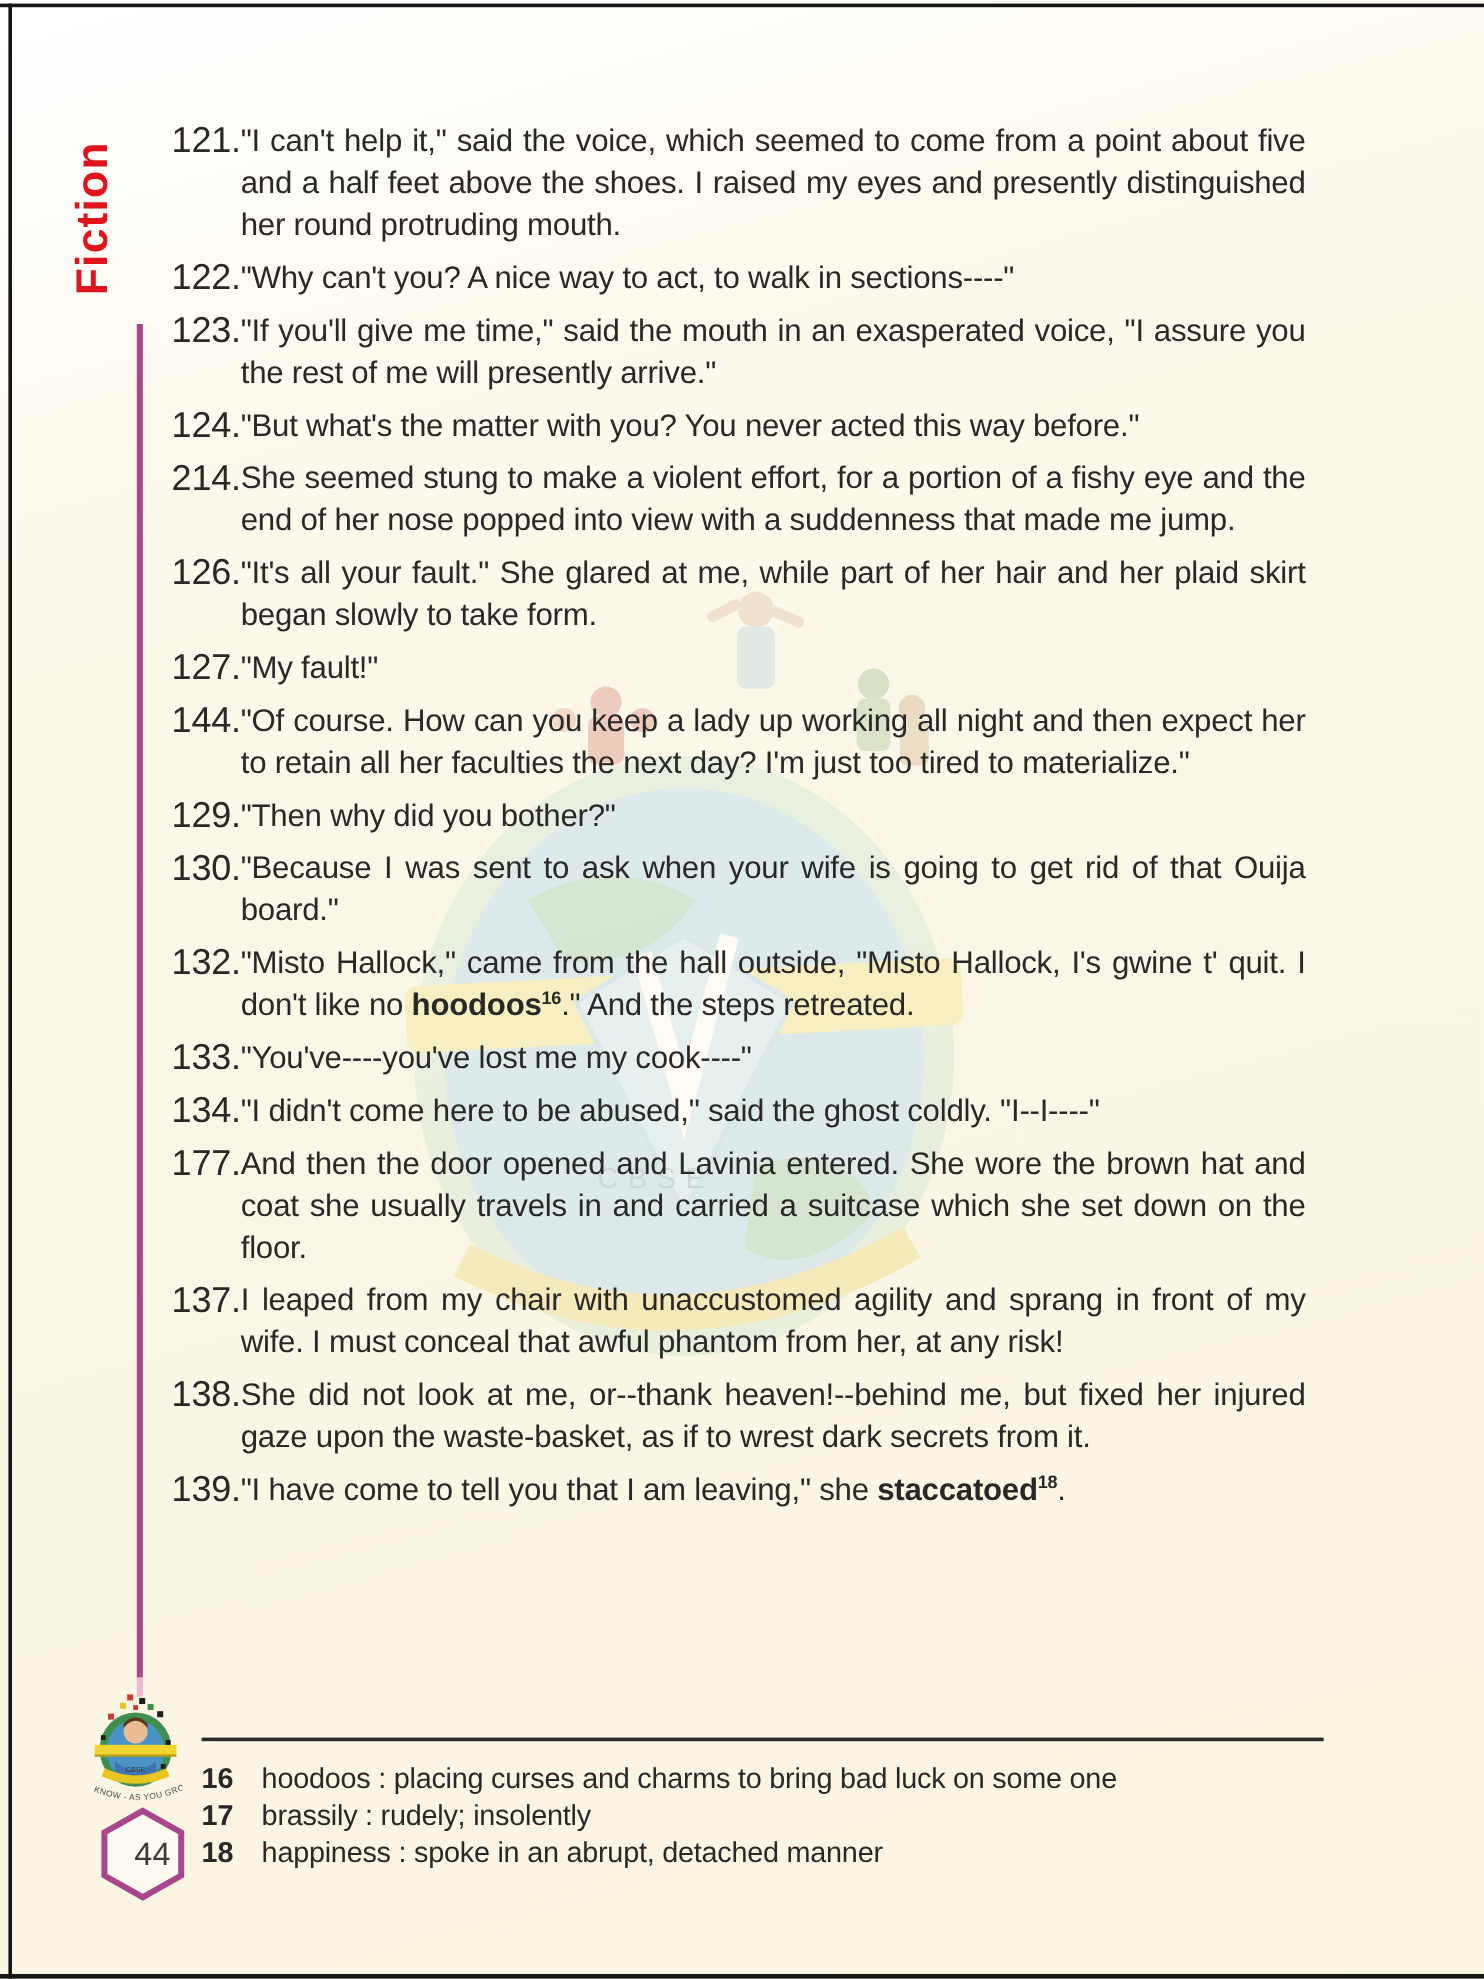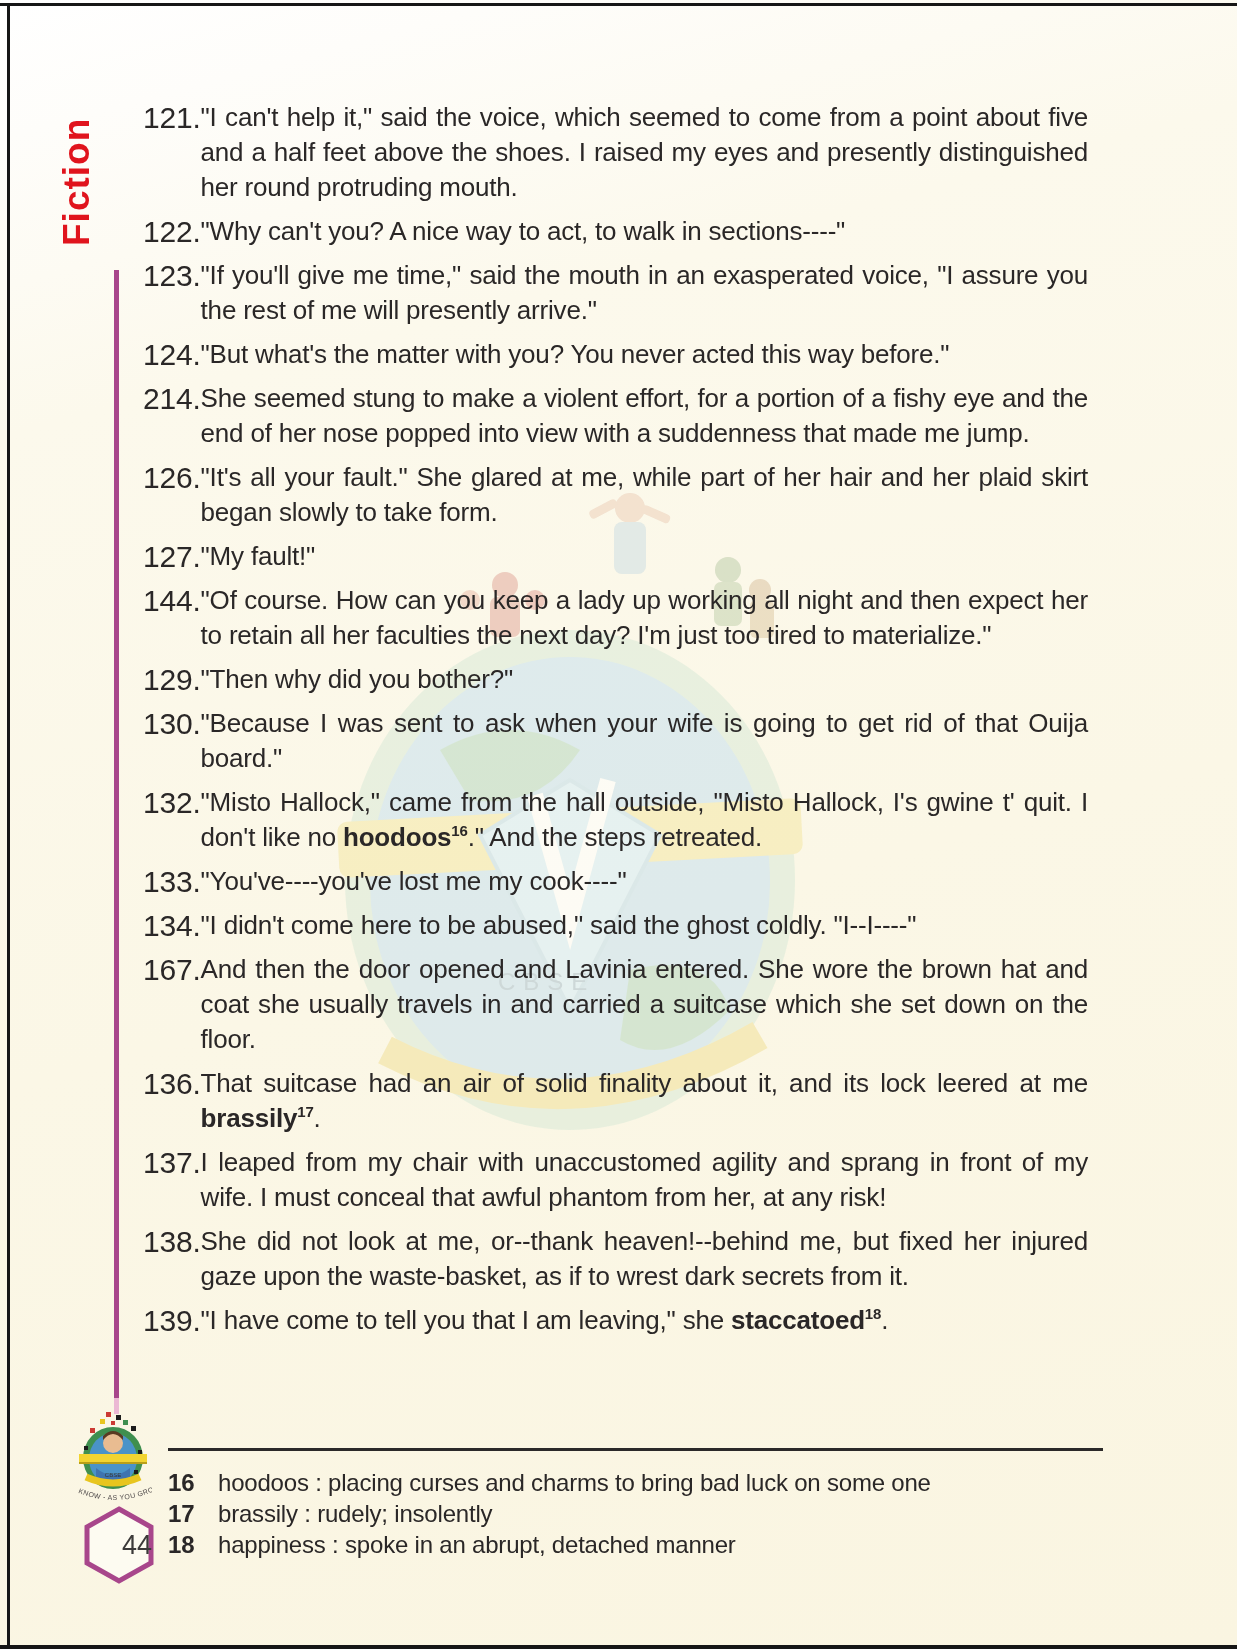--- a/index.html
+++ b/index.html
@@ -38,21 +38,21 @@
   .fn-rule{width:935px;height:3px;background:#2b2929;margin-bottom:16px;}
   .fn-row{display:flex;font-size:24px;line-height:31px;letter-spacing:-.2px;}
   .fn-num{flex:0 0 50px;font-weight:700;}
   .fn-term{font-weight:400;}
 
   
   .mini-logo{position:absolute;left:76px;top:1410px;width:76px;height:100px;z-index:3;}
   .page-hex{position:absolute;left:82px;top:1506px;width:74px;height:80px;z-index:3;}
   .page-hex svg{position:absolute;left:0;top:0;}
   .page-hex .num{
-    position:absolute;left:18px;top:0;width:74px;height:78px;display:flex;align-items:center;justify-content:center;
+    position:absolute;left:8px;top:0;width:74px;height:78px;display:flex;align-items:center;justify-content:center;
     font-size:27px;color:#3c3a3a;
   }
 </style>
 </head>
 <body>
 
 <div class="edge edge-top"></div>
 <div class="edge edge-left"></div>
 <div class="edge edge-bottom"></div>
 
@@ -155,28 +155,24 @@
     <div class="p-num">133.</div>
     <div class="p-text"><span>"You've----you've lost me my cook----"</span></div>
   </div>
 
   <div class="para">
     <div class="p-num">134.</div>
     <div class="p-text"><span>"I didn't come here to be abused," said the ghost coldly. "I--I----"</span></div>
   </div>
 
   <div class="para">
-    <div class="p-num">167.</div>
+    <div class="p-num">177.</div>
     <div class="p-text"><span>And then the door opened and Lavinia entered. She wore the brown hat and coat she usually travels in and carried a suitcase which she set down on the floor.</span></div>
   </div>
 
-  <div class="para">
-    <div class="p-num">136.</div>
-    <div class="p-text"><span>That suitcase had an air of solid finality about it, and its lock leered at me </span><b>brassily</b><sup>17</sup><span>.</span></div>
-  </div>
 
   <div class="para">
     <div class="p-num">137.</div>
     <div class="p-text"><span>I leaped from my chair with unaccustomed agility and sprang in front of my wife. I must conceal that awful phantom from her, at any risk!</span></div>
   </div>
 
   <div class="para">
     <div class="p-num">138.</div>
     <div class="p-text"><span>She did not look at me, or--thank heaven!--behind me, but fixed her injured gaze upon the waste-basket, as if to wrest dark secrets from it.</span></div>
   </div>

